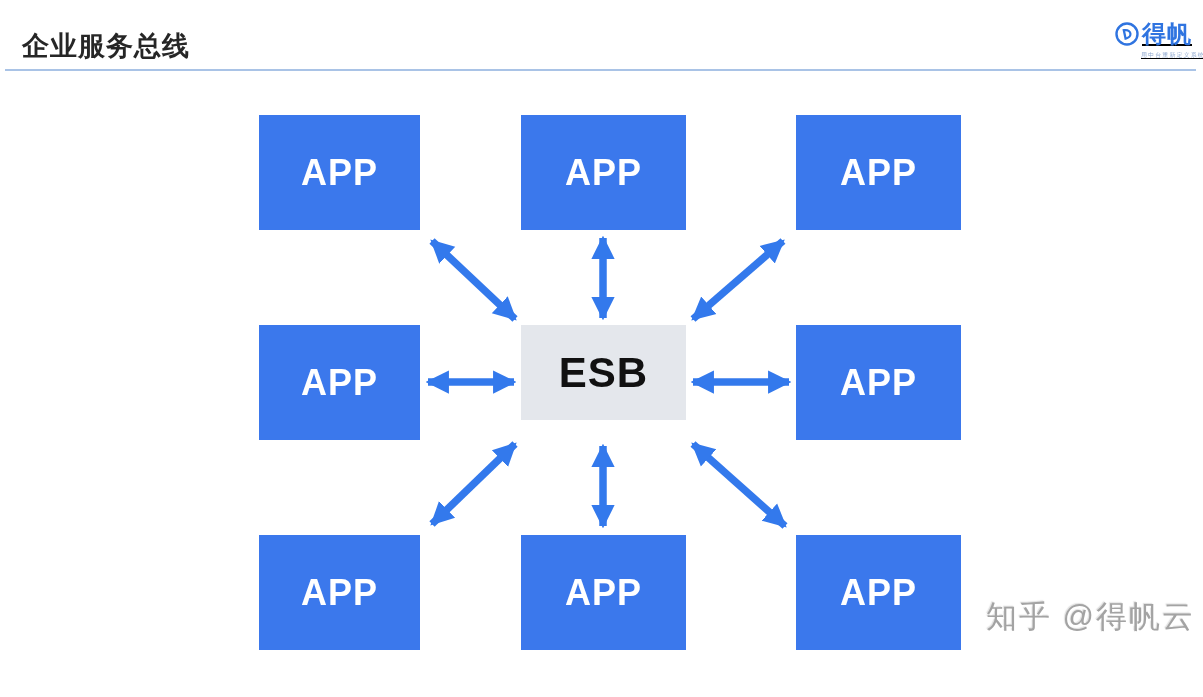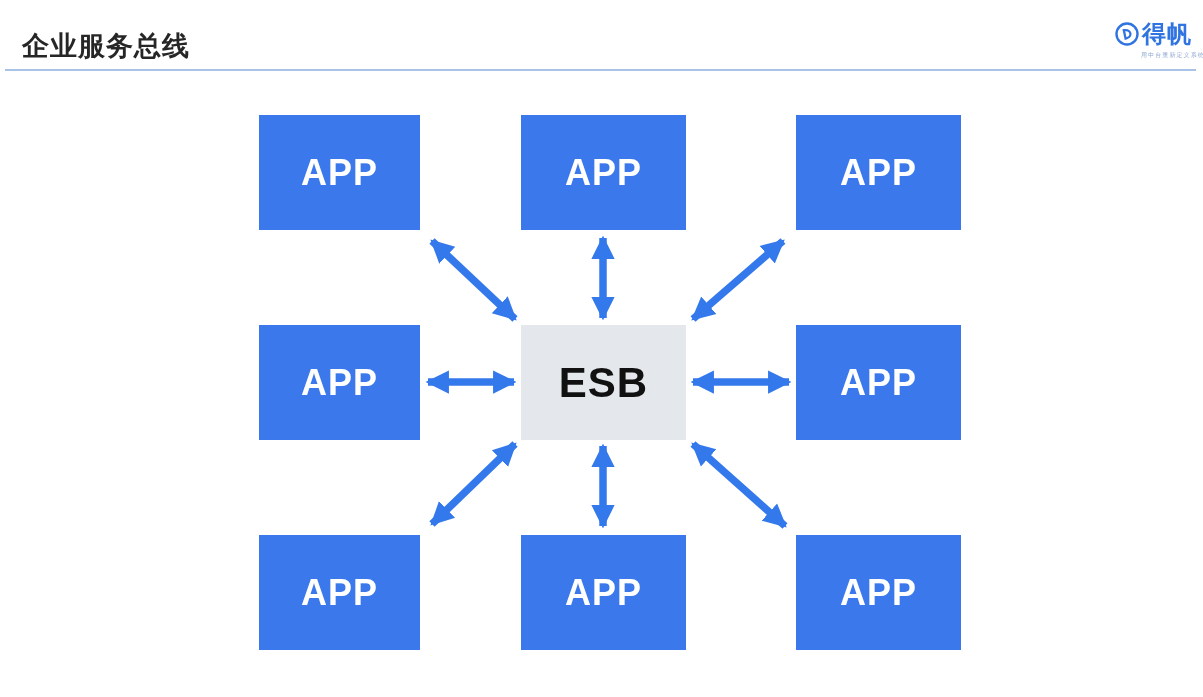--- a/index.html
+++ b/index.html
@@ -11,21 +11,21 @@
   .page-title{
     position:absolute;left:10px;top:16px;margin:12px;
     font-size:27px;font-weight:800;color:#262626;letter-spacing:1px;
   }
   .header-rule{
     position:absolute;left:5px;right:7px;top:69px;height:2px;
     background:var(--divider,#a9c3e6);
   }
   .brand{
     position:absolute;right:2px;top:18px;width:86px;
-    display:flex;flex-wrap:wrap;align-items:center;justify-content:flex-start;
+    display:flex;flex-wrap:wrap;align-items:center;justify-content:flex-start;text-decoration:underline;
   }
   .brand-row{display:flex;align-items:center;gap:3px;}
   .brand-name{
     font-size:24px;font-weight:800;color:var(--brand-blue,#2f74e0);
     letter-spacing:1px;white-space:nowrap;
   }
   .brand-tagline{
     display:block;width:100%;margin-top:1px;padding-left:26px;
     font-size:6px;letter-spacing:1.1px;color:#8fa8cf;white-space:nowrap;
   }
@@ -91,22 +91,23 @@
       <line x1="779" y1="241" x2="689" y2="319" marker-start="url(#head)" marker-end="url(#head)"></line>
       <line x1="511" y1="444" x2="428" y2="524" marker-start="url(#head)" marker-end="url(#head)"></line>
       <line x1="689" y1="444" x2="781" y2="526" marker-start="url(#head)" marker-end="url(#head)"></line>
     </svg>
 
     <div class="node app" style="left:255px;top:115px;width:161px;height:115px;">APP</div>
     <div class="node app" style="left:517px;top:115px;width:165px;height:115px;">APP</div>
     <div class="node app" style="left:792px;top:115px;width:165px;height:115px;">APP</div>
 
     <div class="node app" style="left:255px;top:325px;width:161px;height:115px;">APP</div>
-    <div class="node esb" style="left:517px;top:325px;width:165px;height:115px;">ESB</div>
+    <div class="node esb" style="left:517px;top:325px;width:165px;height:95px;">ESB</div>
     <div class="node app" style="left:792px;top:325px;width:165px;height:115px;">APP</div>
 
     <div class="node app" style="left:255px;top:535px;width:161px;height:115px;">APP</div>
     <div class="node app" style="left:517px;top:535px;width:165px;height:115px;">APP</div>
     <div class="node app" style="left:792px;top:535px;width:165px;height:115px;">APP</div>
   </div>
 
+  <div class="watermark">知乎 @得帆云</div>
 
 </div>
 
 </body></html>

